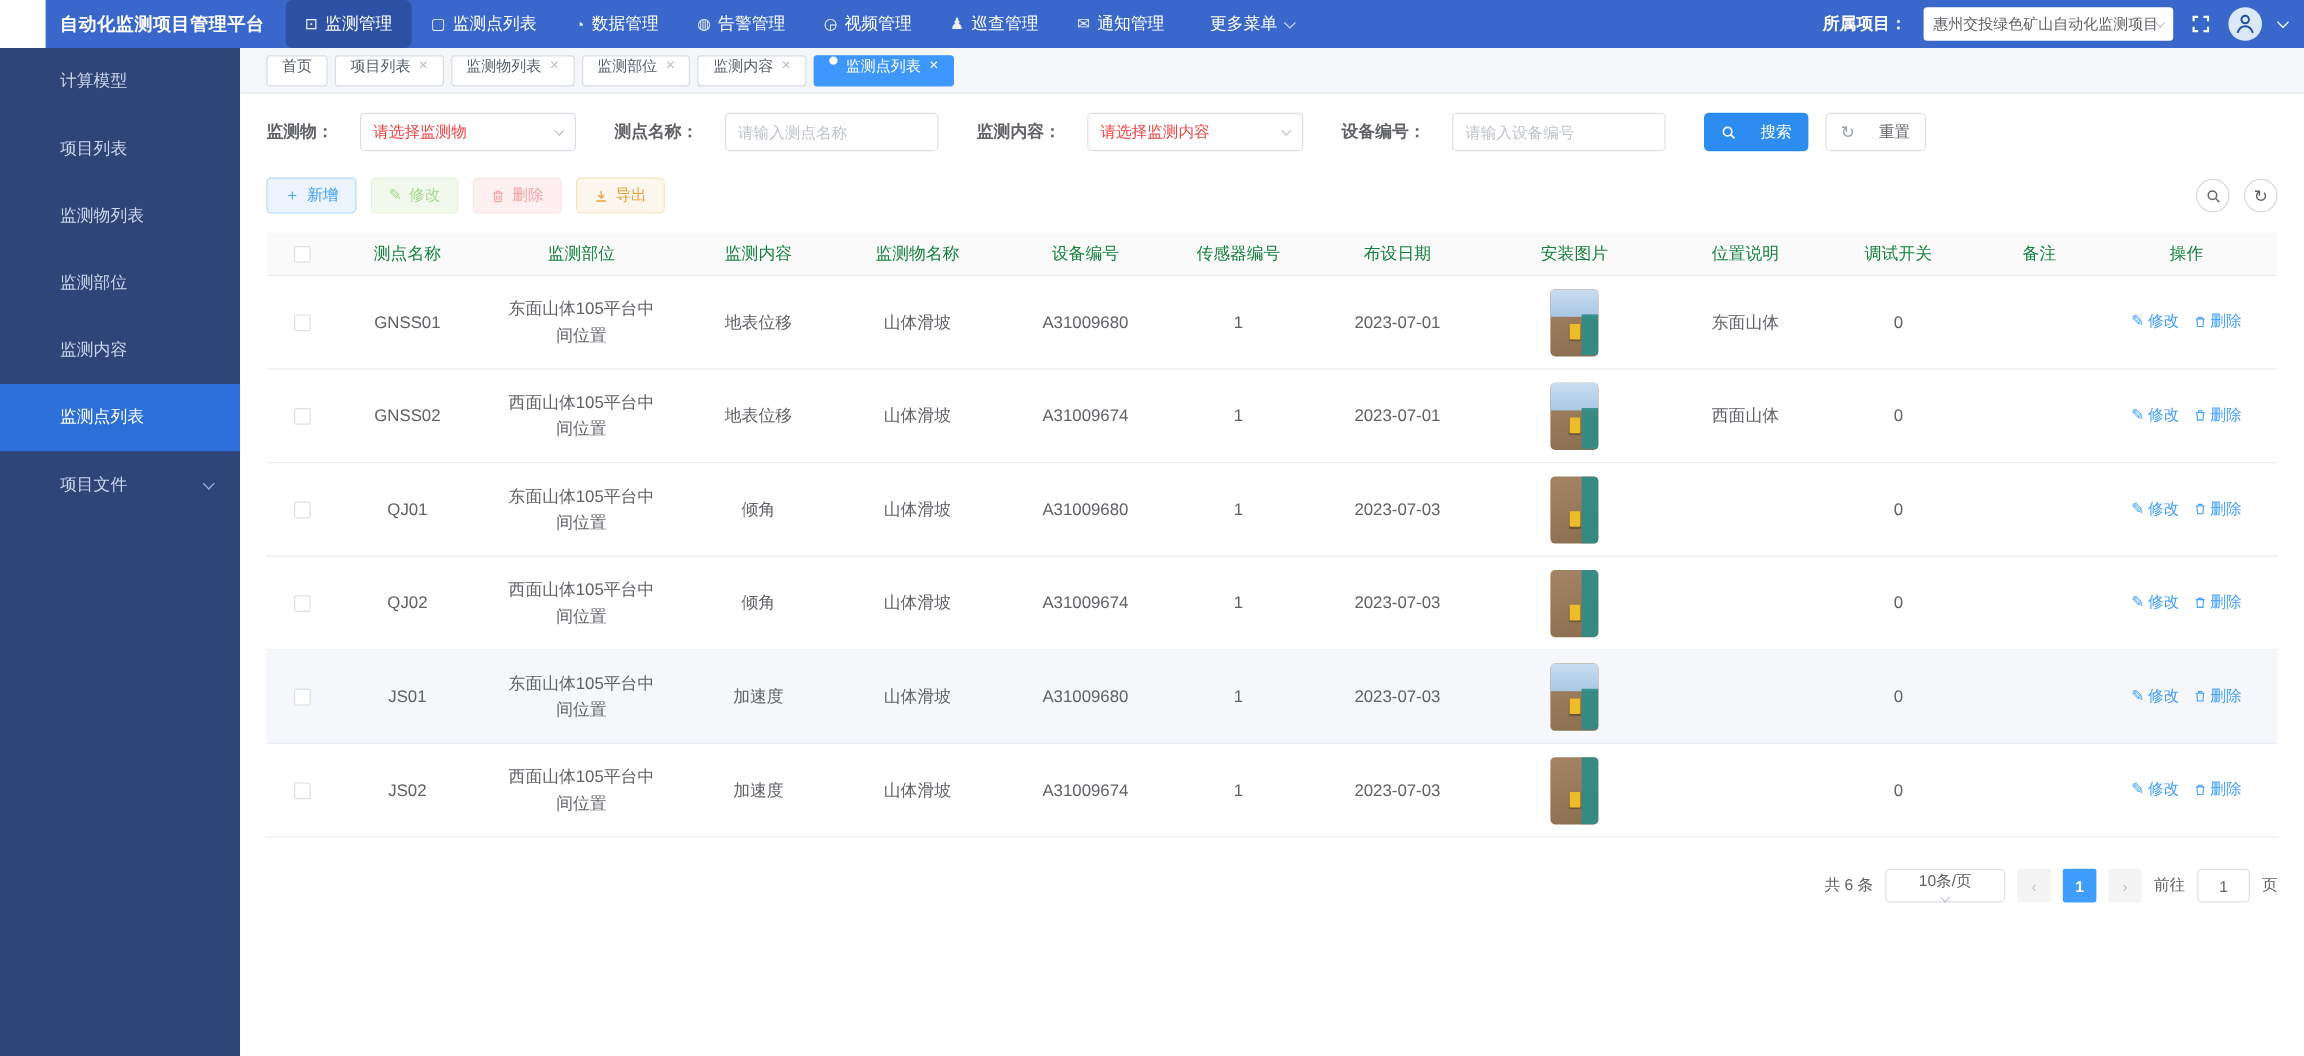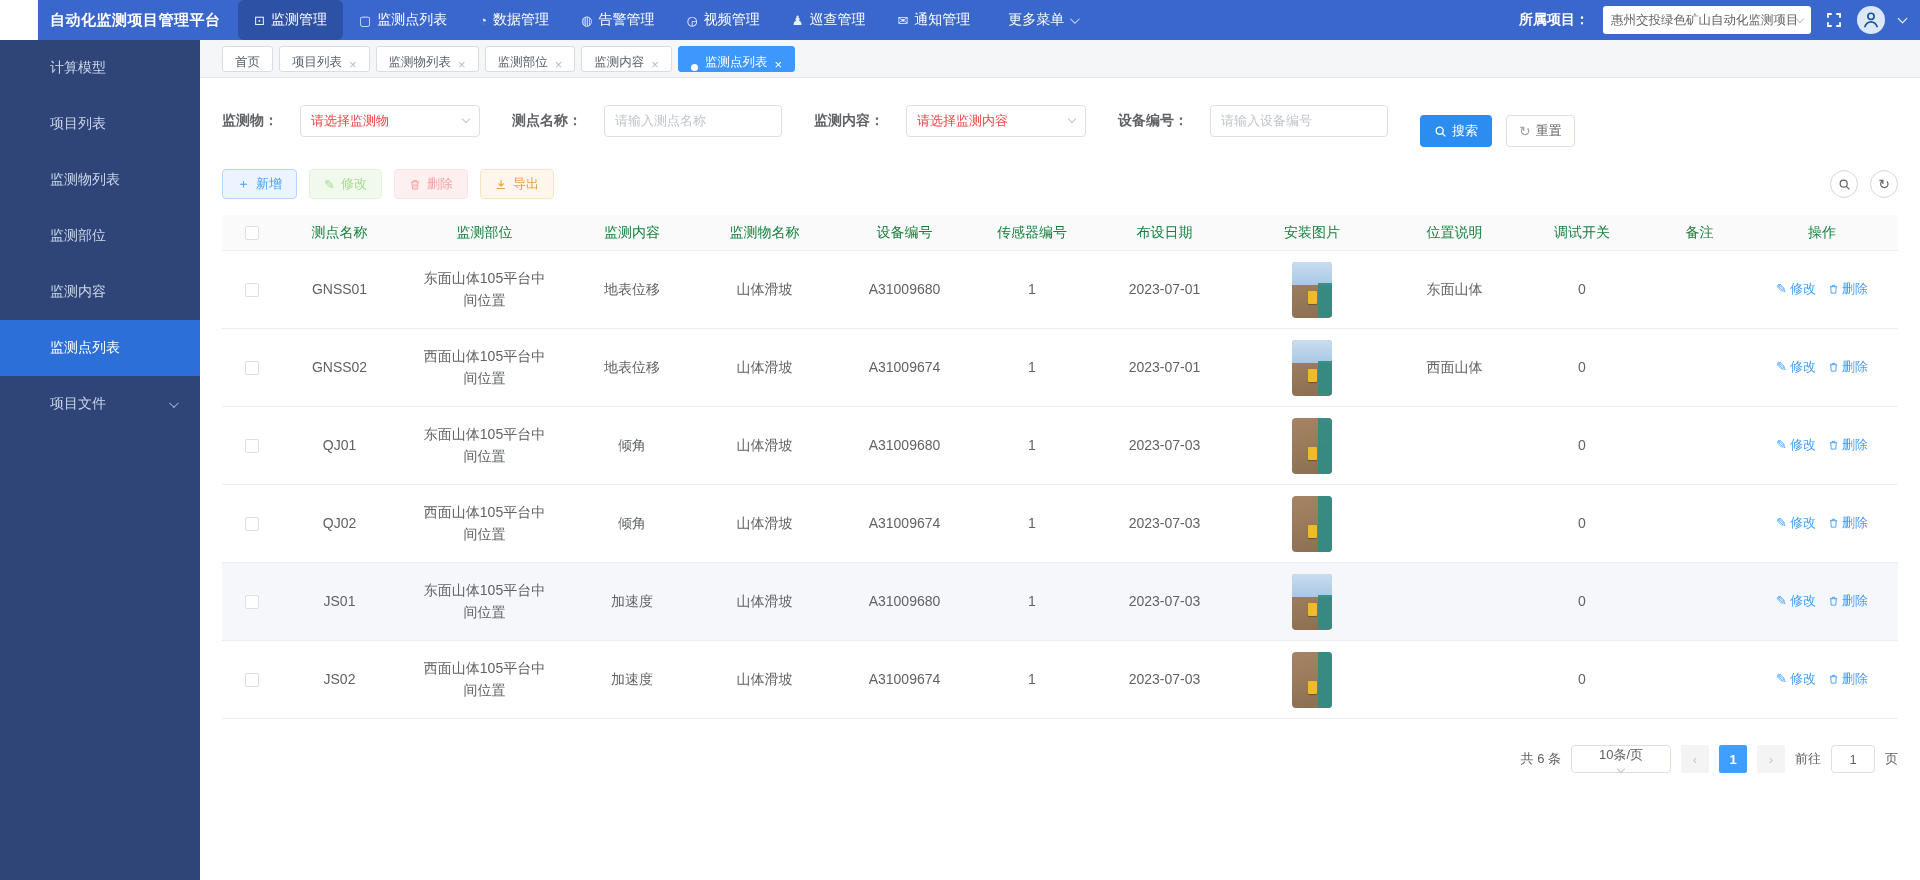--- a/index.html
+++ b/index.html
@@ -29,37 +29,37 @@
   .main { flex:1; display:flex; min-height:0; }
   .sidebar { width:200px; background:#2f4578; color:#ccd6ea; flex:0 0 200px; }
   .side-item { height:56px; display:flex; align-items:center; padding-left:50px; font-size:14px; cursor:pointer; position:relative; }
   .side-item.active { background:#2d6fd9; color:#fff; }
   .side-caret { position:absolute; right:24px; width:7px; height:7px; border-right:1.5px solid #9fb0cf; border-bottom:1.5px solid #9fb0cf; transform:rotate(45deg) translateY(-2px); }
 
   .content { flex:1; display:flex; flex-direction:column; min-width:0; background:#fff; }
 
   
   .tabbar { height:38px; background:#f5f6f8; border-bottom:1px solid #e4e7ed; display:flex; align-items:center; gap:6px; padding:0 0 0 22px; flex:0 0 38px; }
-  .tab { height:26px; display:flex; align-items:flex-end; gap:7px; padding:0 12px; background:#fff; border:1px solid #d8dce5; border-radius:3px; font-size:12.5px; color:#57606b; cursor:pointer; white-space:nowrap; }
+  .tab { height:26px; display:flex; align-items:flex-start; gap:7px; padding:0 12px; background:#fff; border:1px solid #d8dce5; border-radius:3px; font-size:12.5px; color:#57606b; cursor:pointer; white-space:nowrap; }
   .tab.active { background:#3e97fd; border-color:#3e97fd; color:#fff; }
   .tab-dot { width:7px; height:7px; border-radius:50%; background:#fff; }
   .x-icon { color:#b4bccc; font-size:13px; line-height:1; }
   .tab.active .x-icon { color:#fff; }
 
   
   .page { flex:1; padding:0 22px; overflow:hidden; }
 
   .filter-row { display:flex; align-items:center; margin-top:16px; gap:32px; }
   .fgroup { display:flex; align-items:center; gap:22px; }
   .flabel { font-size:14px; font-weight:bold; color:#606266; white-space:nowrap; }
   .fselect { width:180px; height:32px; border:1px solid #dcdfe6; border-radius:4px; background:#fff; display:flex; align-items:center; justify-content:space-between; padding:0 10px; font-size:13px; color:#ef4444; cursor:pointer; }
   .fselect .sel-caret { width:6px; height:6px; border-right:1.5px solid #c0c4cc; border-bottom:1.5px solid #c0c4cc; transform:rotate(45deg); margin-top:-3px; }
   .ftext { width:178px; height:32px; border:1px solid #dcdfe6; border-radius:4px; padding:0 10px; font-size:13px; color:#606266; outline:none; font-family:inherit; }
   .ftext::placeholder { color:#c0c4cc; }
-  .btn { display:inline-flex; align-items:center; justify-content:center; gap:5px; height:32px; border-radius:4px; font-size:13px; cursor:pointer; border:1px solid transparent; font-family:inherit;margin-top:21px; }
+  .btn { display:inline-flex; align-items:center; justify-content:center; gap:20px; height:32px; border-radius:4px; font-size:13px; cursor:pointer; border:1px solid transparent; font-family:inherit; }
   .btn-search { background:#2d8cf0; color:#fff; padding:0 14px; border:none; }
   .btn-reset { background:#fff; color:#606266; border:1px solid #dcdfe6; padding:0 12px; }
   .btn-reset .refresh-glyph { color:#9aa2ad; font-size:14px; }
 
   .toolbar-row { display:flex; align-items:center; margin-top:22px; }
   .tbtn { height:30px; padding:0 14px; margin-right:12px; display:inline-flex; align-items:center; gap:6px; border-radius:4px; font-size:13px; cursor:pointer; font-family:inherit; }
   .btn-add { background:#ecf5ff; border:1px solid #b3d8ff; color:#409eff; }
   .btn-edit { background:#f0f9eb; border:1px solid #e6f3dc; color:#a8d995; }
   .btn-del { background:#fef0f0; border:1px solid #fde4e4; color:#f5a3a3; }
   .btn-export { background:#fdf6ec; border:1px solid #f8e3bc; color:#e6a23c; }

